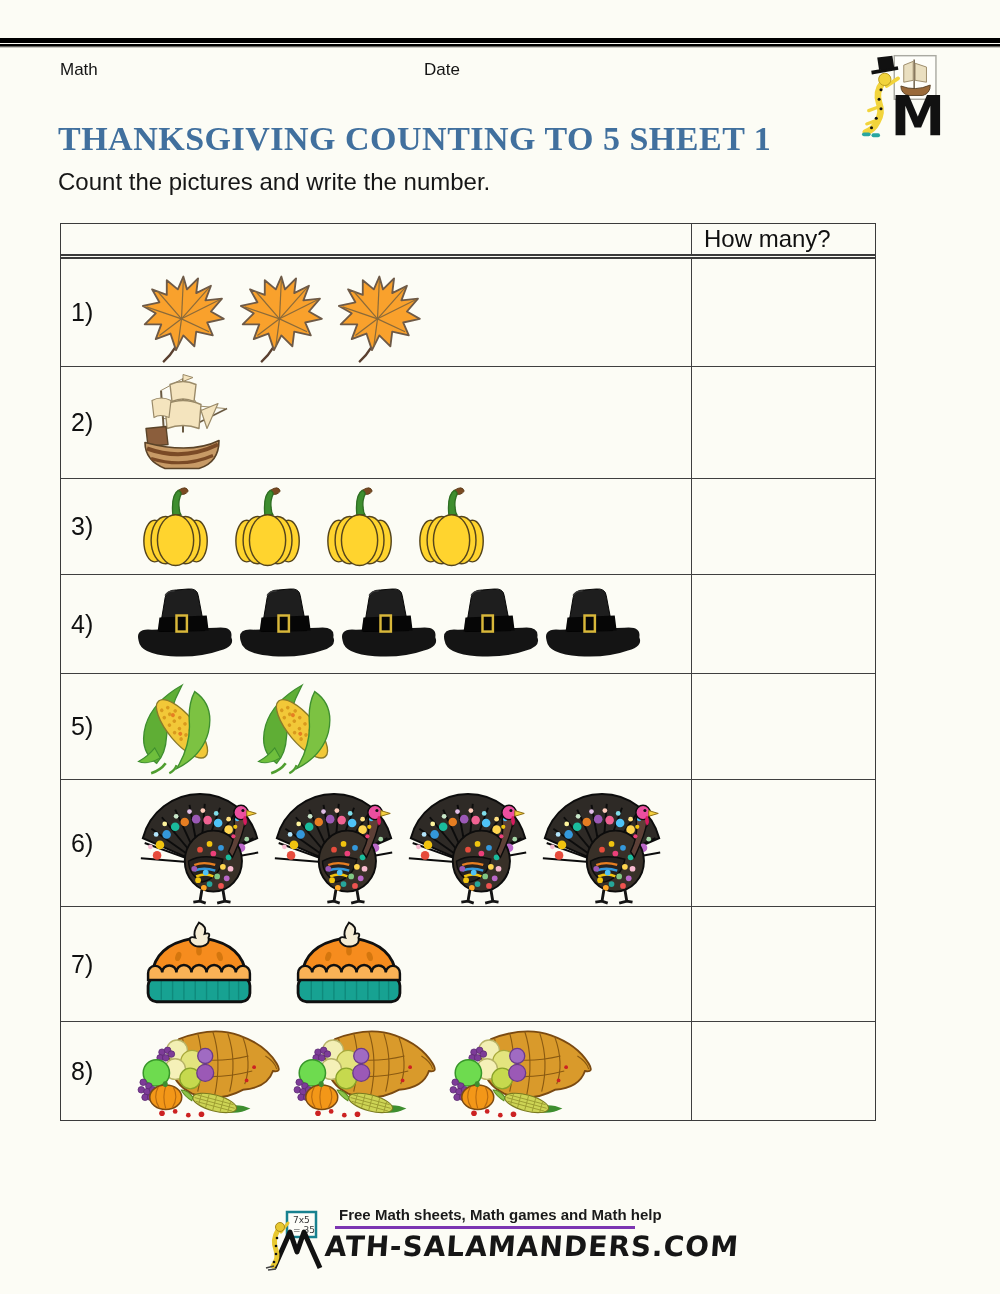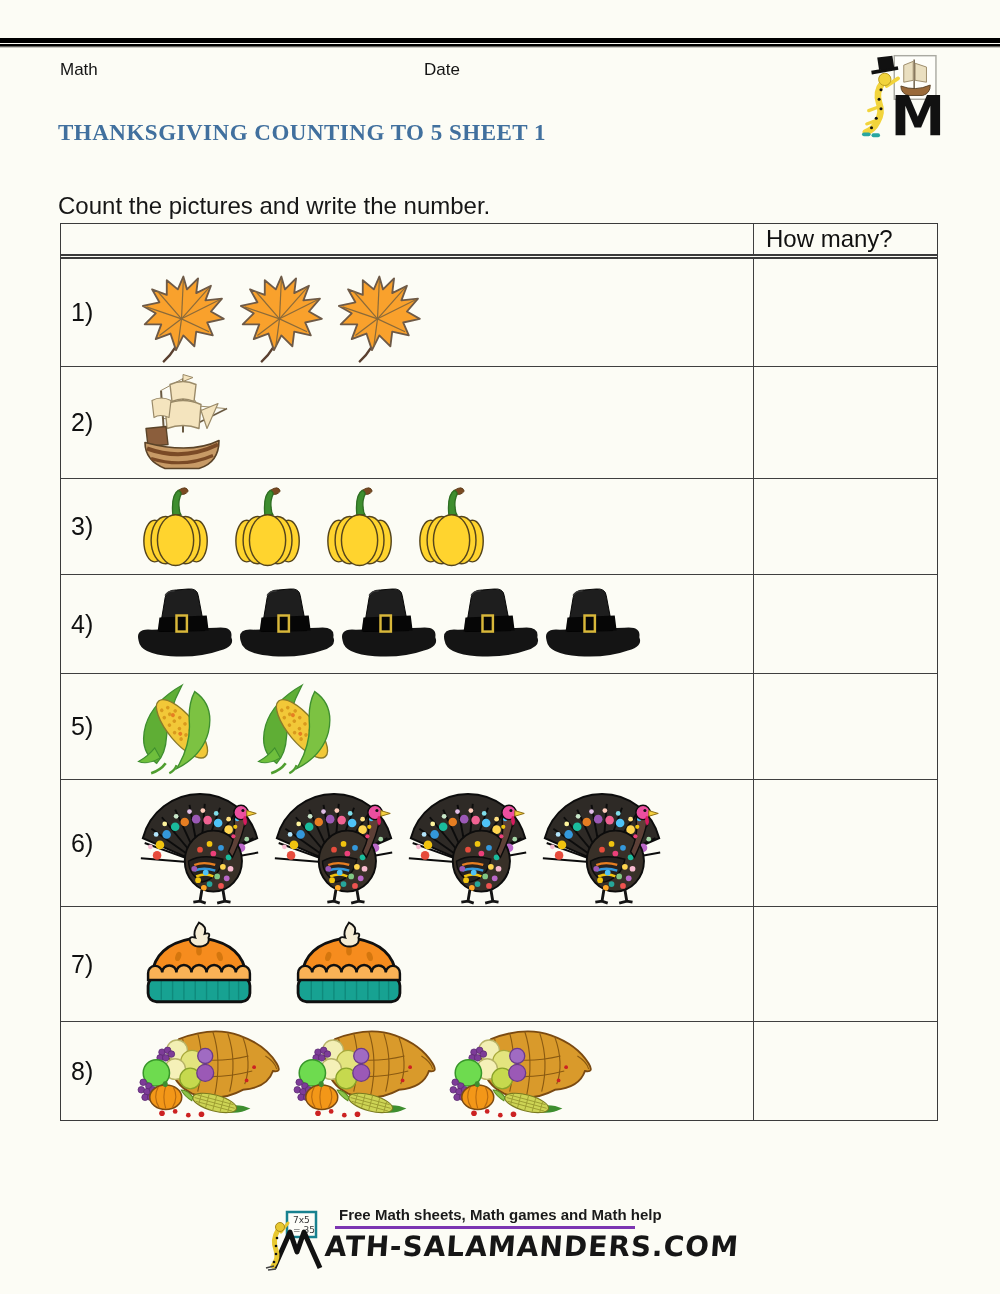--- a/index.html
+++ b/index.html
@@ -9,24 +9,24 @@
     font-family:"Liberation Sans", sans-serif;
     color:#111;overflow:hidden;
   }
   .topline{position:absolute;left:0;top:38px;width:1000px;height:10px;
     background:linear-gradient(#000 0 5px,#FCFCF5 5px 6px,#000 6px 8px,#c9c9c2 9px 10px,transparent 10px);}
   .meta-label{position:absolute;font-size:17px;color:#141414;}
   .name-label{left:60px;top:60px;}
   .date-label{left:424px;top:60px;}
   .site-logo{position:absolute;left:856px;top:50px;width:86px;height:90px;}
   .title{position:absolute;left:58px;top:120px;font-family:"Liberation Serif", serif;
-    font-size:23px;font-weight:600;letter-spacing:.5px;color:#41709E;}
-  .instruction{position:absolute;left:58px;top:168px;font-size:24px;color:#161616;margin-top:24px;}
-
-  .worksheet{position:absolute;left:60px;top:223px;width:878px;
+    font-size:34px;font-weight:600;letter-spacing:.5px;color:#41709E;}
+  .instruction{position:absolute;left:58px;top:168px;font-size:24px;color:#161616;}
+
+  .worksheet{position:absolute;left:60px;top:223px;width:816px;
     border:1.6px solid #3b3b3b;box-sizing:border-box;}
   .t-row{display:flex;box-sizing:border-box;border-bottom:1.6px solid #3f3f3f;}
   .t-row:last-child{border-bottom:none;}
   .t-header{height:35px;border-bottom:5px double #3b3b3b;}
   .main-cell{flex:1;display:flex;align-items:center;box-sizing:border-box;}
   .num-cell{width:72px;padding-left:10px;font-size:25px;color:#101010;box-sizing:border-box;flex:0 0 72px;}
   .pics{flex:1;display:flex;align-items:center;}
   .ans-cell{width:184px;flex:0 0 184px;border-left:1.6px solid #3f3f3f;box-sizing:border-box;
     display:flex;align-items:center;}
   .howmany{font-size:24px;padding-left:12px;color:#101010;}

